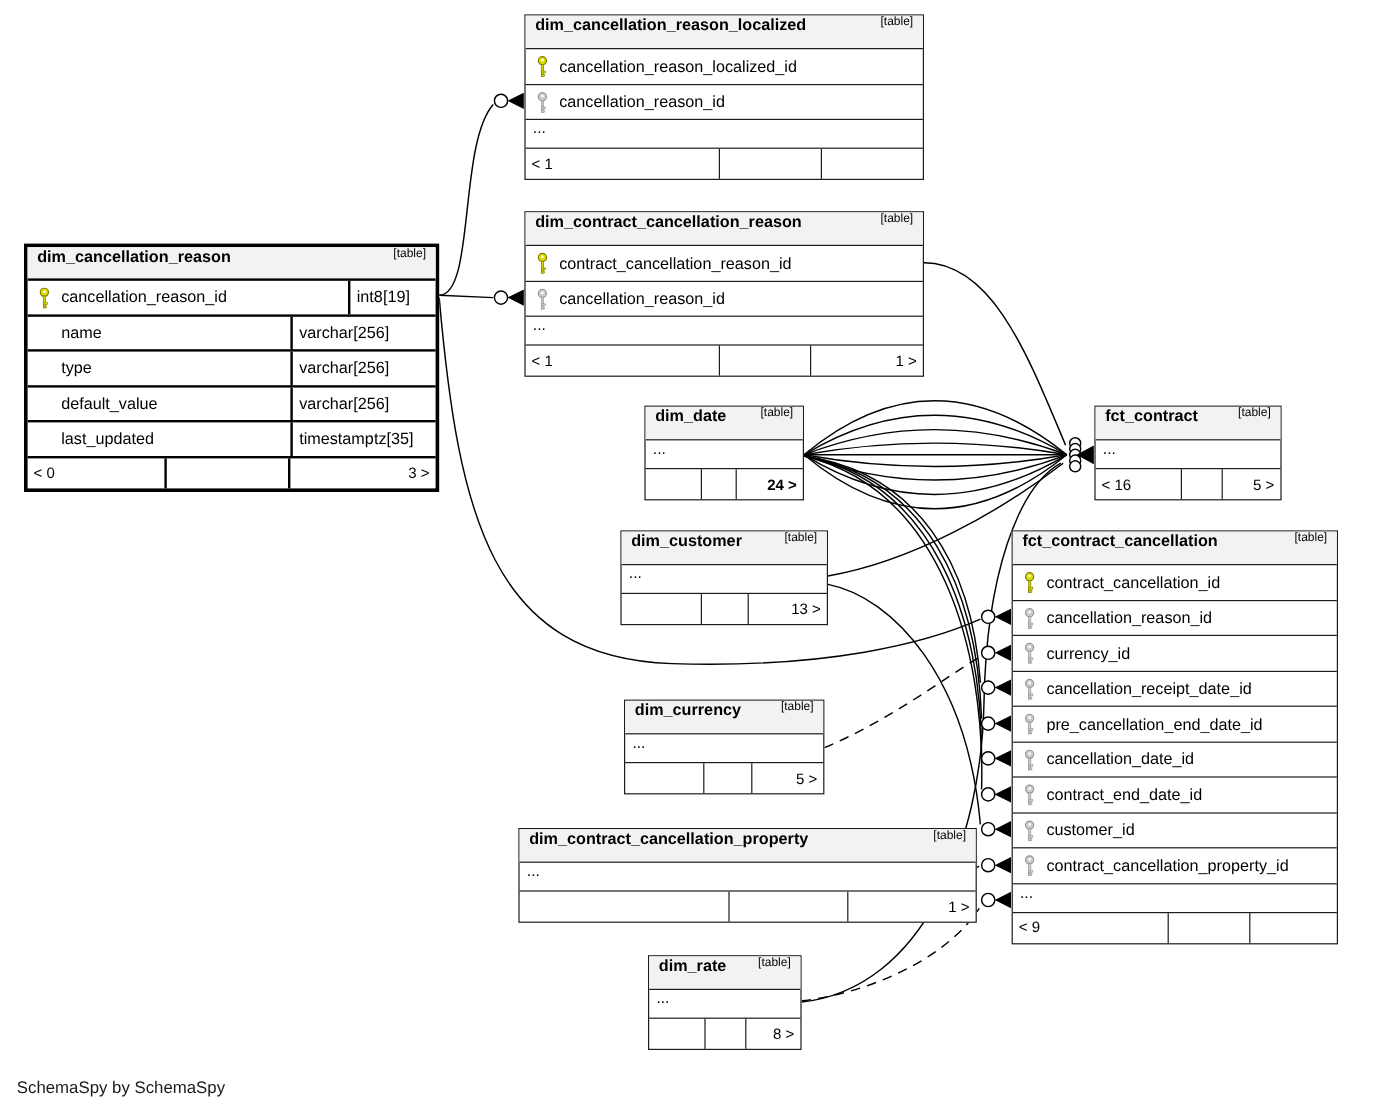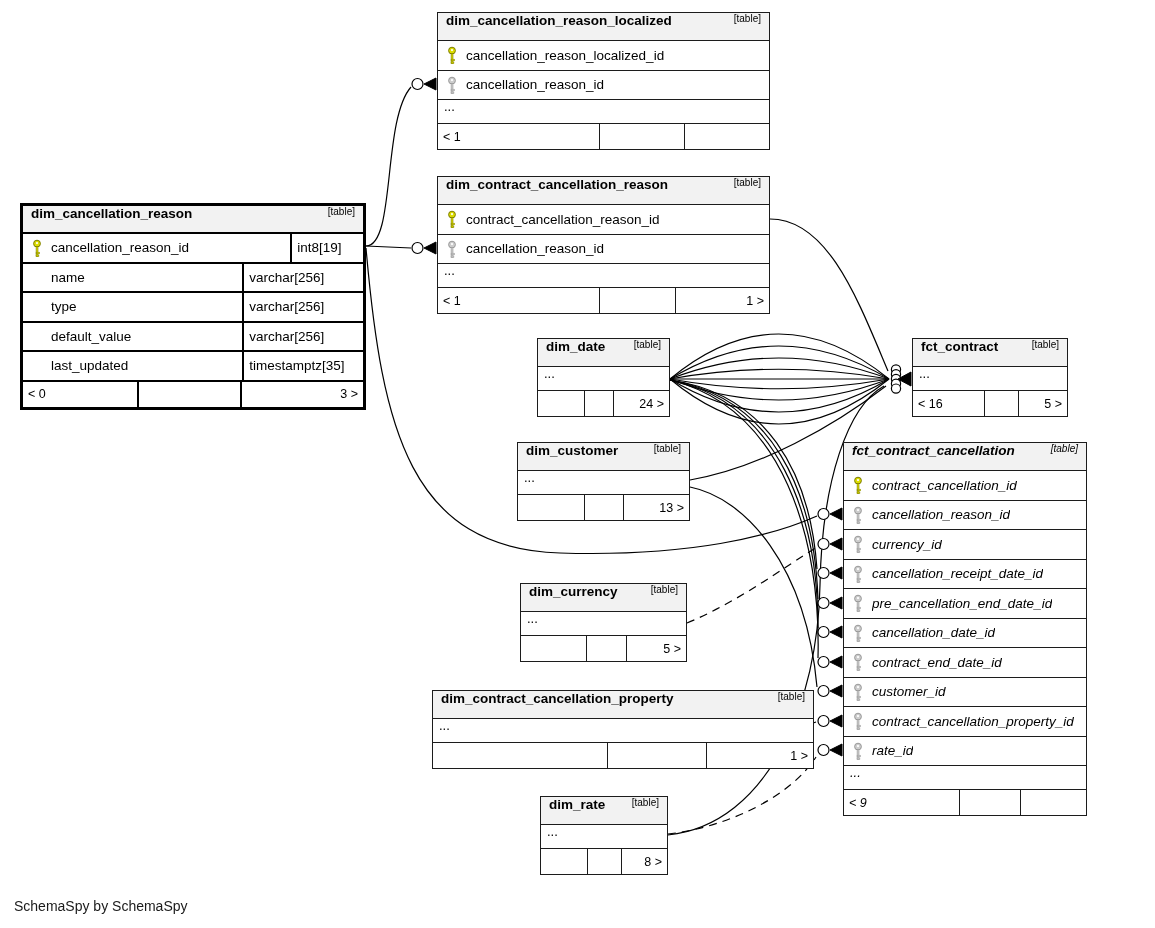--- a/index.html
+++ b/index.html
@@ -244,21 +244,21 @@
     </div>
     <div class="tbl" style="left: 537px; top: 338px; width: 133px;">
       <div class="thead">
         <span class="tname">dim_date</span>
         <span class="ttag">[table]</span>
       </div>
       <div class="dots">...</div>
       <div class="tfoot">
         <div class="fcell" style="flex: 0 0 36%;"></div>
         <div class="fcell" style="flex: 0 0 22%;"></div>
-        <div class="fcell" style="flex: 0 0 42%;">24 &gt;</div>
+        <div class="fcell" style="flex: 0 0 42%; font-weight: bold;">24 &gt;</div>
       </div>
     </div>
     <div class="tbl" style="left: 912px; top: 338px; width: 156px;">
       <div class="thead">
         <span class="tname">fct_contract</span>
         <span class="ttag">[table]</span>
       </div>
       <div class="dots">...</div>
       <div class="tfoot">
         <div class="fcell" style="flex: 0 0 47%;">&lt; 16</div>
@@ -271,21 +271,21 @@
         <span class="tname">dim_customer</span>
         <span class="ttag">[table]</span>
       </div>
       <div class="dots">...</div>
       <div class="tfoot">
         <div class="fcell" style="flex: 0 0 39%;"></div>
         <div class="fcell" style="flex: 0 0 23%;"></div>
         <div class="fcell" style="flex: 0 0 38%;">13 &gt;</div>
       </div>
     </div>
-    <div class="tbl" style="left: 843px; top: 442px; width: 244px; font-style: italic;">
+    <div class="tbl" style="left: 843px; top: 442px; width: 272px;">
       <div class="thead">
         <span class="tname">fct_contract_cancellation</span>
         <span class="ttag">[table]</span>
       </div>
       <div class="crow">
         <div class="namecell" style="flex: 1 1 auto;">
           <span class="keyspot"><svg width="12" height="19" viewBox="0 0 12 19">
               <circle cx="6" cy="4.6" r="3.4" fill="#dcdc00" stroke="#7d7d00" stroke-width="1"></circle>
               <circle cx="6" cy="4.1" r="1.1" fill="#ffffff"></circle>
               <rect x="5.1" y="7.6" width="1.9" height="10" fill="#dcdc00" stroke="#7d7d00" stroke-width="0.6"></rect>
@@ -382,32 +382,20 @@
       <div class="crow">
         <div class="namecell" style="flex: 1 1 auto;">
           <span class="keyspot"><svg width="12" height="19" viewBox="0 0 12 19">
               <circle cx="6" cy="4.6" r="3.4" fill="#cccccc" stroke="#999999" stroke-width="1"></circle>
               <circle cx="6" cy="4.1" r="1.1" fill="#ffffff"></circle>
               <rect x="5.1" y="7.6" width="1.9" height="10" fill="#cccccc" stroke="#999999" stroke-width="0.6"></rect>
               <rect x="5.1" y="13.2" width="3.6" height="1.6" fill="#cccccc" stroke="#999999" stroke-width="0.5"></rect>
               <rect x="5.1" y="16" width="2.8" height="1.5" fill="#cccccc" stroke="#999999" stroke-width="0.5"></rect>
             </svg></span>
           <span class="cname">contract_cancellation_property_id</span>
-        </div>
-      </div>
-      <div class="crow">
-        <div class="namecell" style="flex: 1 1 auto;">
-          <span class="keyspot"><svg width="12" height="19" viewBox="0 0 12 19">
-              <circle cx="6" cy="4.6" r="3.4" fill="#cccccc" stroke="#999999" stroke-width="1"></circle>
-              <circle cx="6" cy="4.1" r="1.1" fill="#ffffff"></circle>
-              <rect x="5.1" y="7.6" width="1.9" height="10" fill="#cccccc" stroke="#999999" stroke-width="0.6"></rect>
-              <rect x="5.1" y="13.2" width="3.6" height="1.6" fill="#cccccc" stroke="#999999" stroke-width="0.5"></rect>
-              <rect x="5.1" y="16" width="2.8" height="1.5" fill="#cccccc" stroke="#999999" stroke-width="0.5"></rect>
-            </svg></span>
-          <span class="cname">rate_id</span>
         </div>
       </div>
       <div class="dots">...</div>
       <div class="tfoot">
         <div class="fcell" style="flex: 0 0 48%;">&lt; 9</div>
         <div class="fcell" style="flex: 0 0 25.3%;"></div>
         <div class="fcell" style="flex: 0 0 26.7%;"></div>
       </div>
     </div>
     <div class="tbl" style="left: 520px; top: 583px; width: 167px;">

